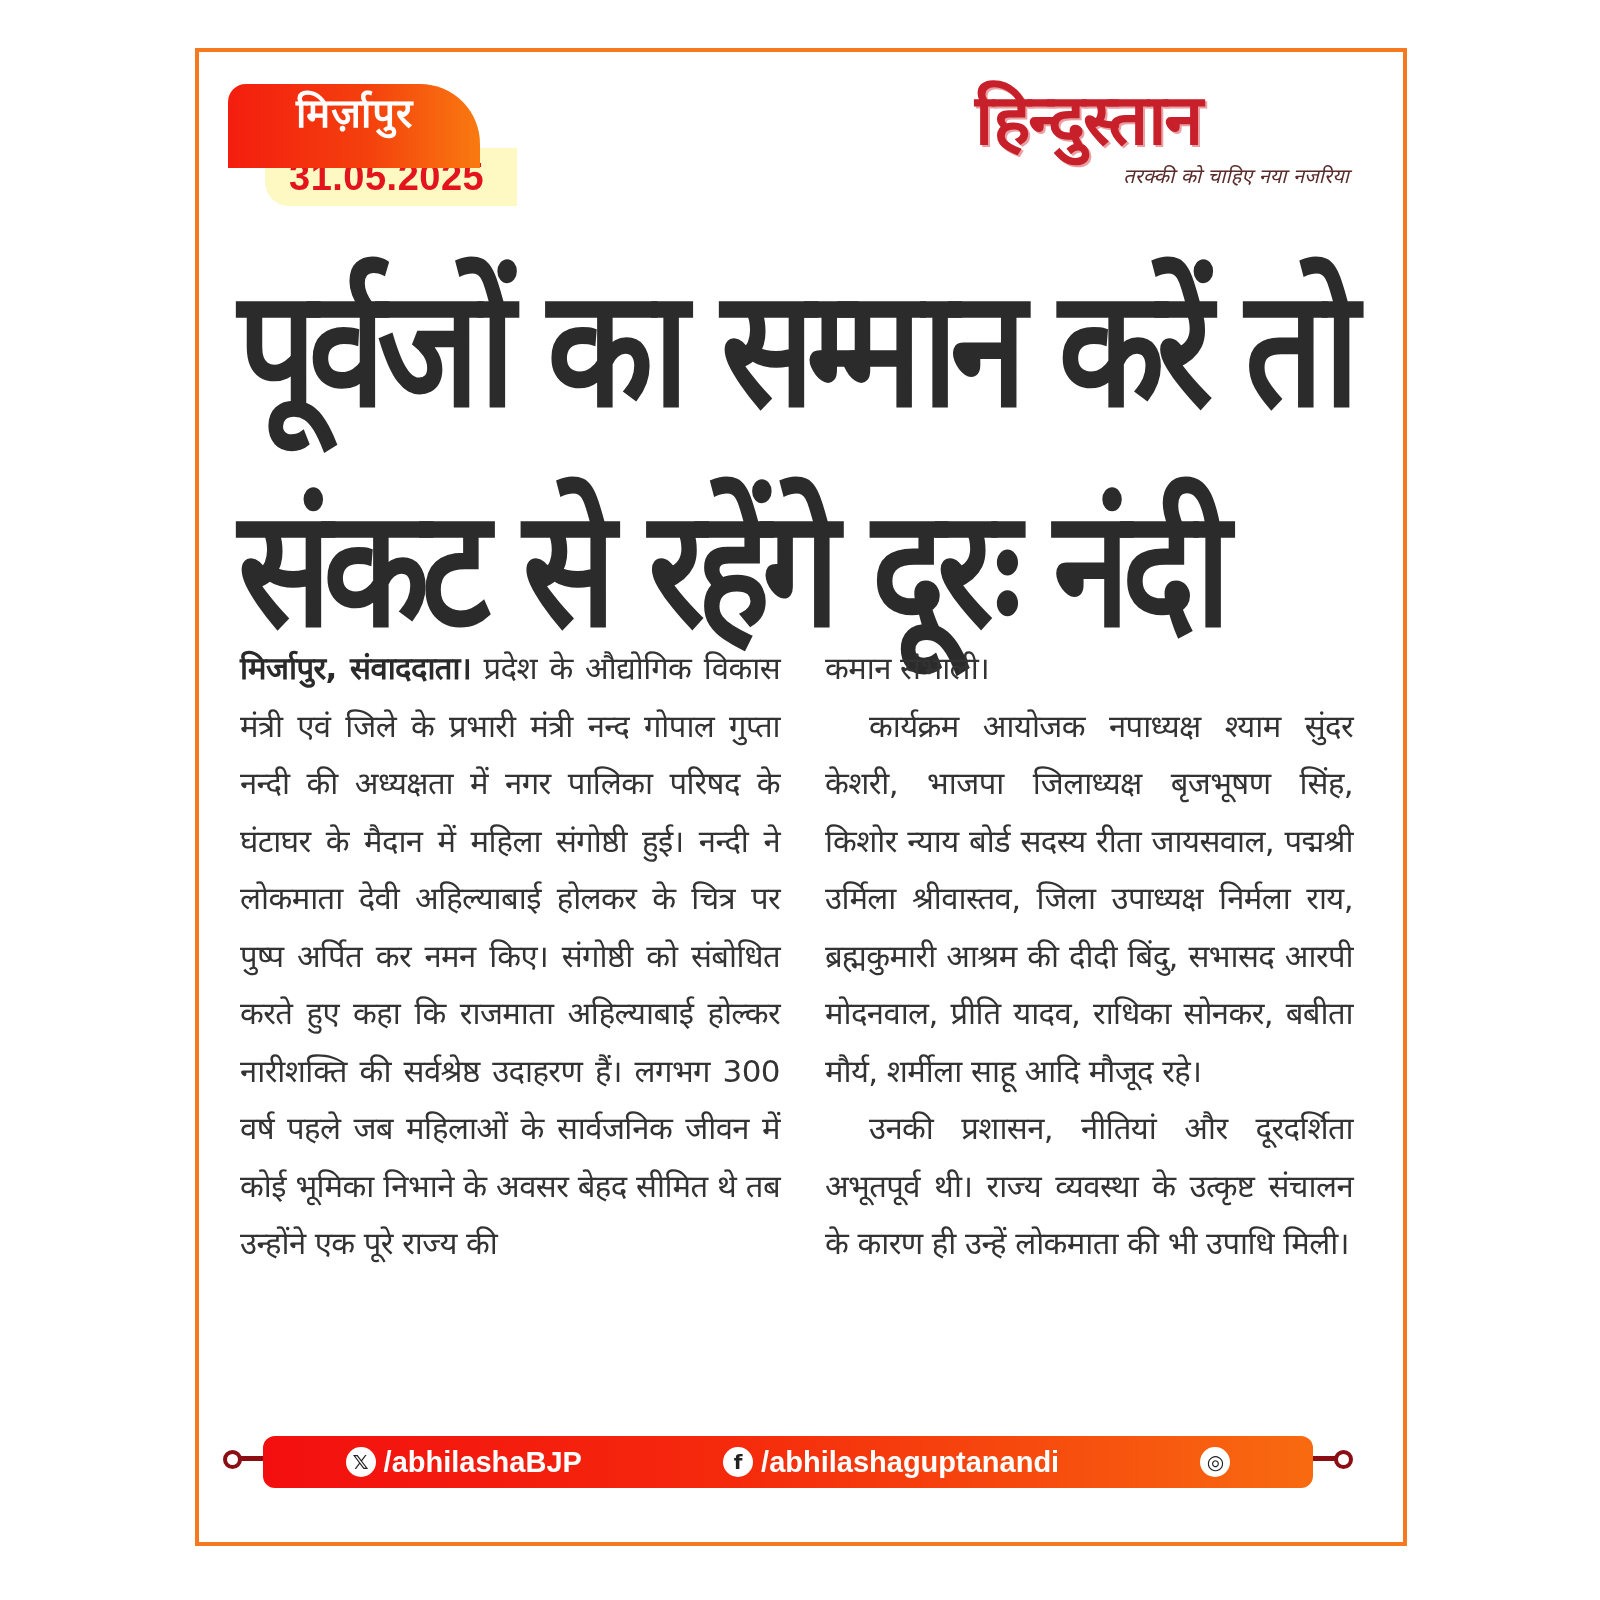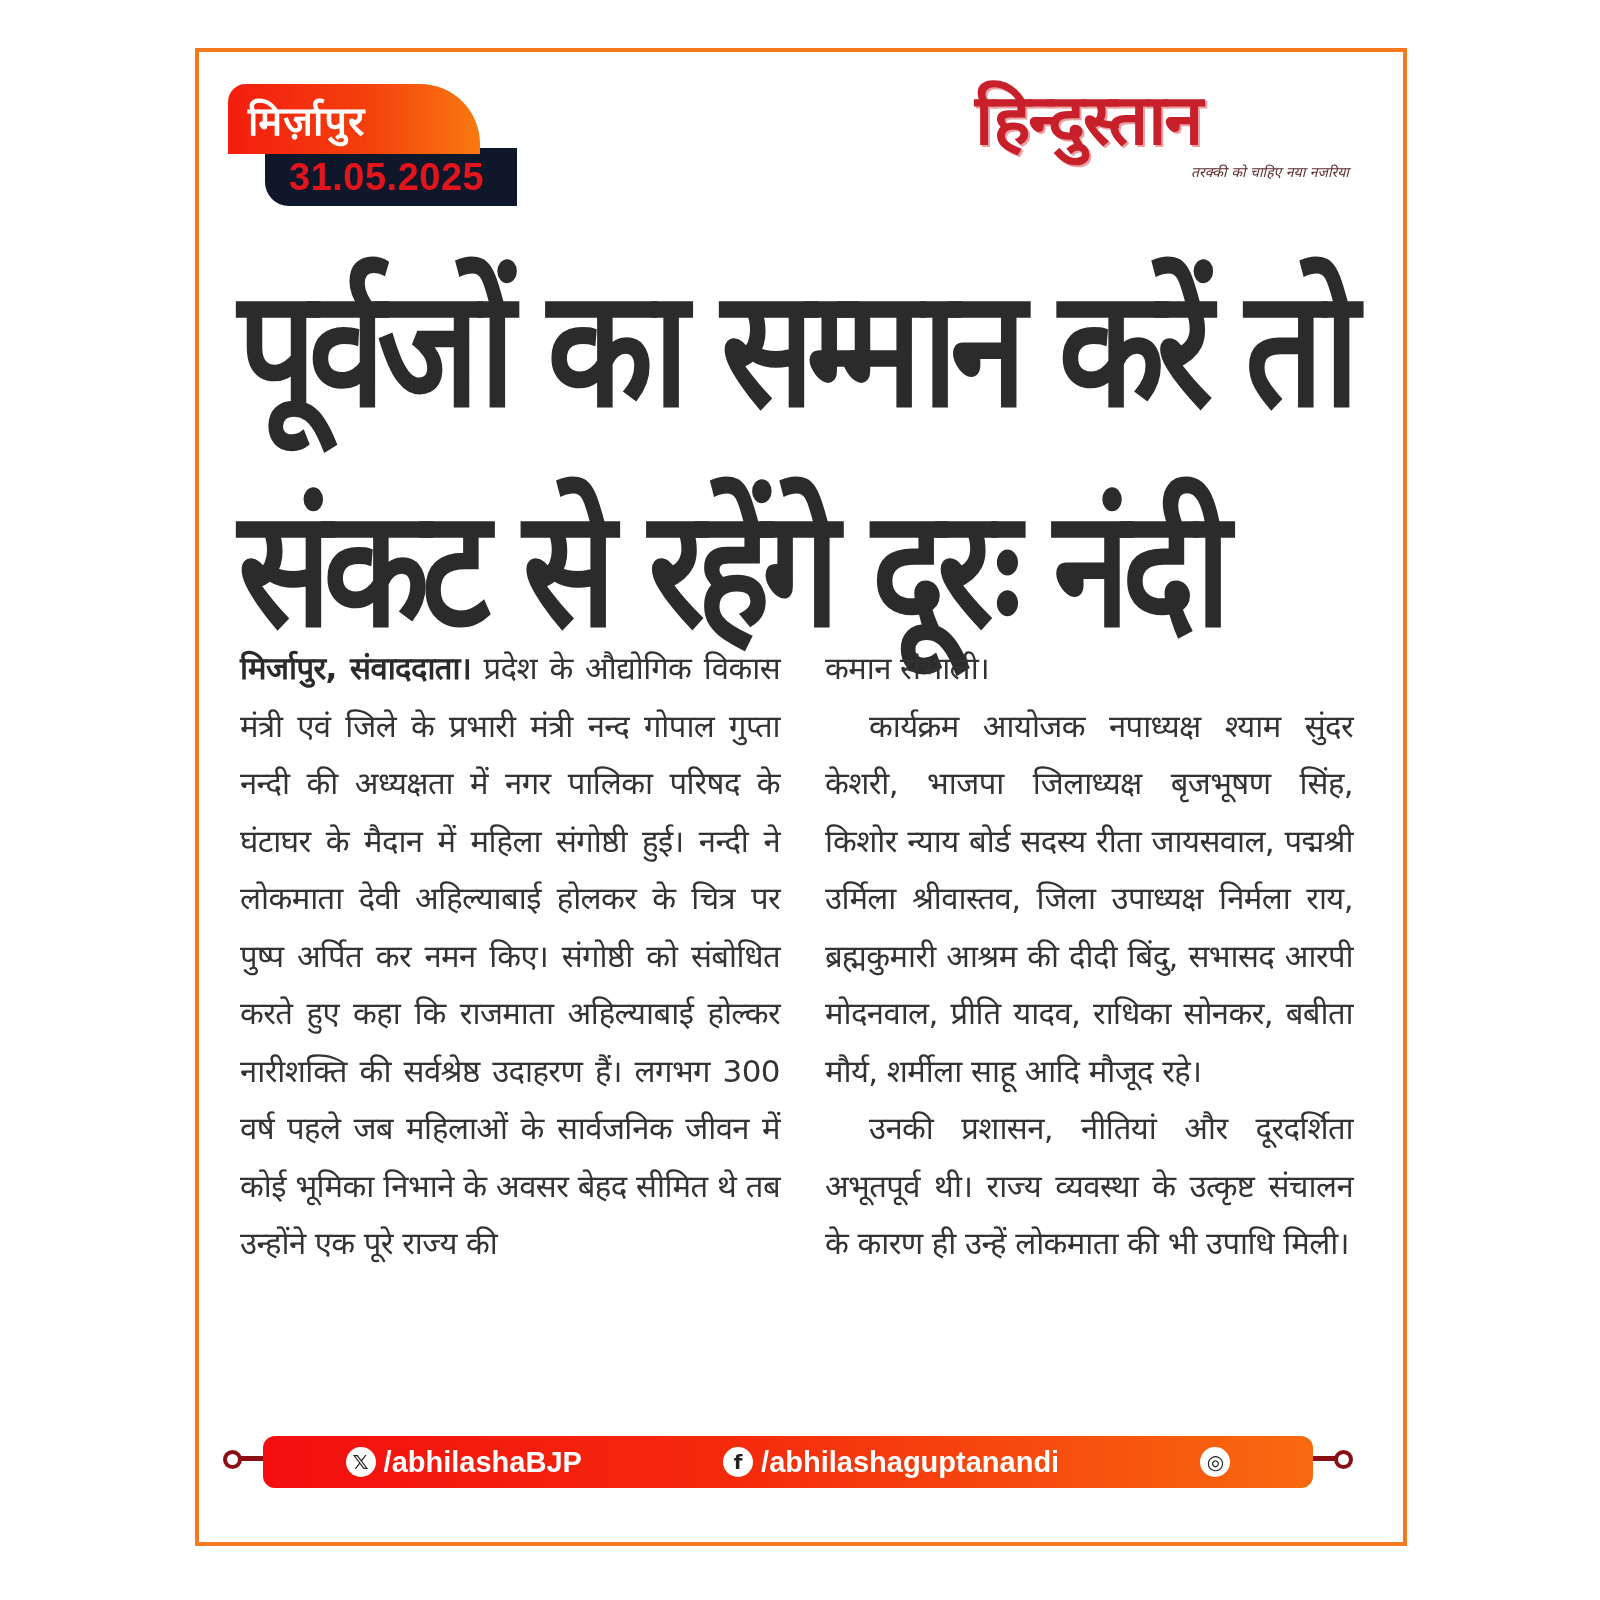--- a/index.html
+++ b/index.html
@@ -23,43 +23,42 @@
       border: 4px solid #f57a1f;
       box-sizing: border-box;
       background: #ffffff;
     }
     
     .loc-badge {
       position: absolute;
       left: 228px;
       top: 84px;
       width: 252px;
-      height: 70px;
+      height: 84px;
       background: linear-gradient(90deg, #f41d0f 0%, #f4400d 55%, #f97a10 100%);
       border-radius: 18px 60px 0 0;
       z-index: 2;
       display: flex;
-      align-items: center;
-      padding-left: 20px;
+      padding-left: 68px;
       box-sizing: border-box;
     }
     .loc-badge span {
       color: #ffffff;
       font-family: "DejaVu Sans", sans-serif;
       font-weight: bold;
       font-size: 40px;
       letter-spacing: 1px;
     }
     .date-badge {
       position: absolute;
       left: 265px;
       top: 148px;
       width: 252px;
       height: 58px;
-      background: #0f172a;
+      background: #fef9c3;
       border-radius: 0 0 0 24px;
       display: flex;
       align-items: center;
       padding-left: 24px;
       box-sizing: border-box;
       z-index: 1;
     }
     .date-badge span {
       color: #e3141b;
       font-family: "Liberation Sans", sans-serif;
@@ -86,21 +85,21 @@
       line-height: 84px;
       letter-spacing: -2px;
       text-shadow: 2px 2px 0 #e9a0a3;
     }
     .masthead .tagline {
       position: absolute;
       right: 26px;
       top: 84px;
       color: #5a2b2b;
       font-family: "DejaVu Sans", sans-serif;
-      font-size: 14px;
+      font-size: 20px;
       font-style: italic;
     }
     
     .headline {
       position: absolute;
       left: 238px;
       top: 240px;
       width: 1120px;
       color: #2b2b2b;
       font-family: "DejaVu Sans", sans-serif;

